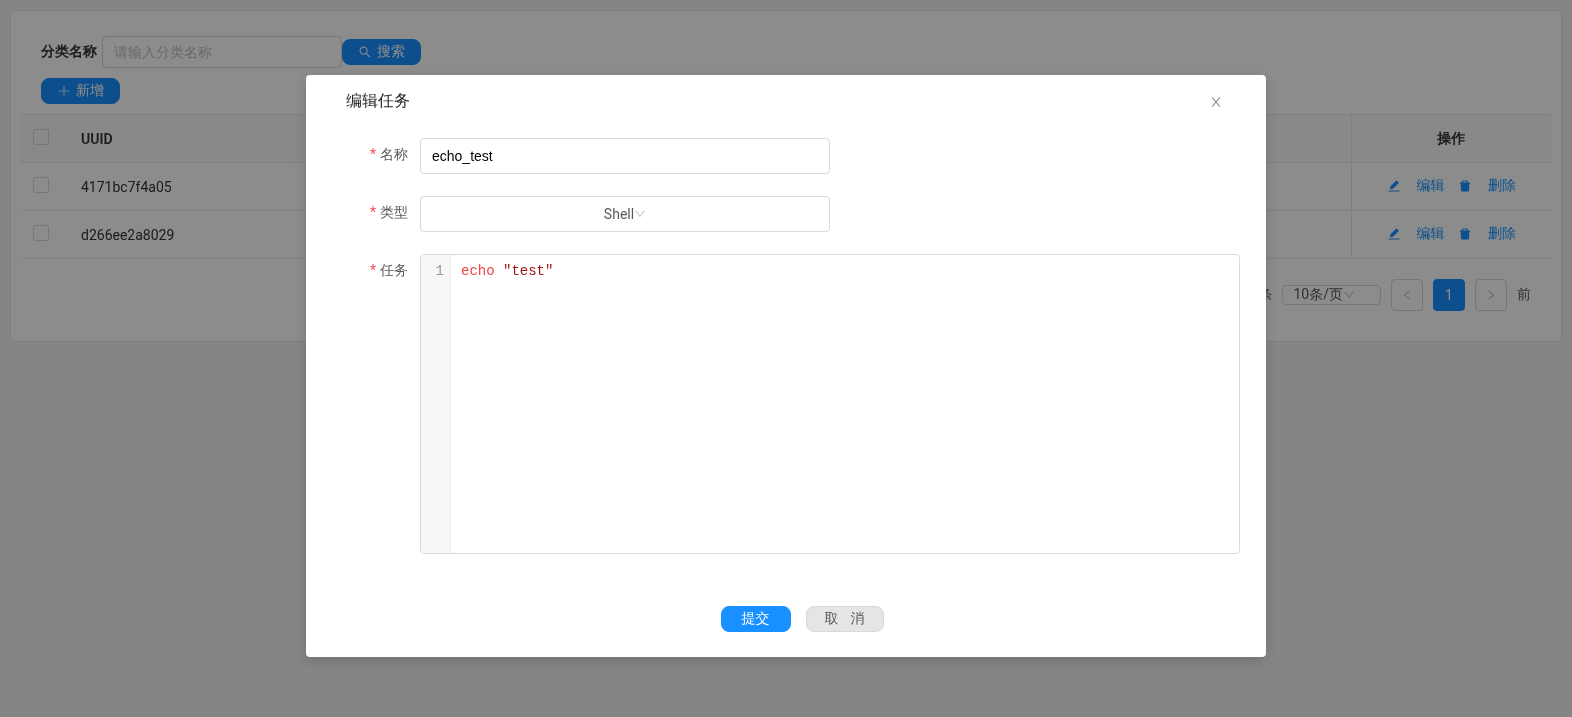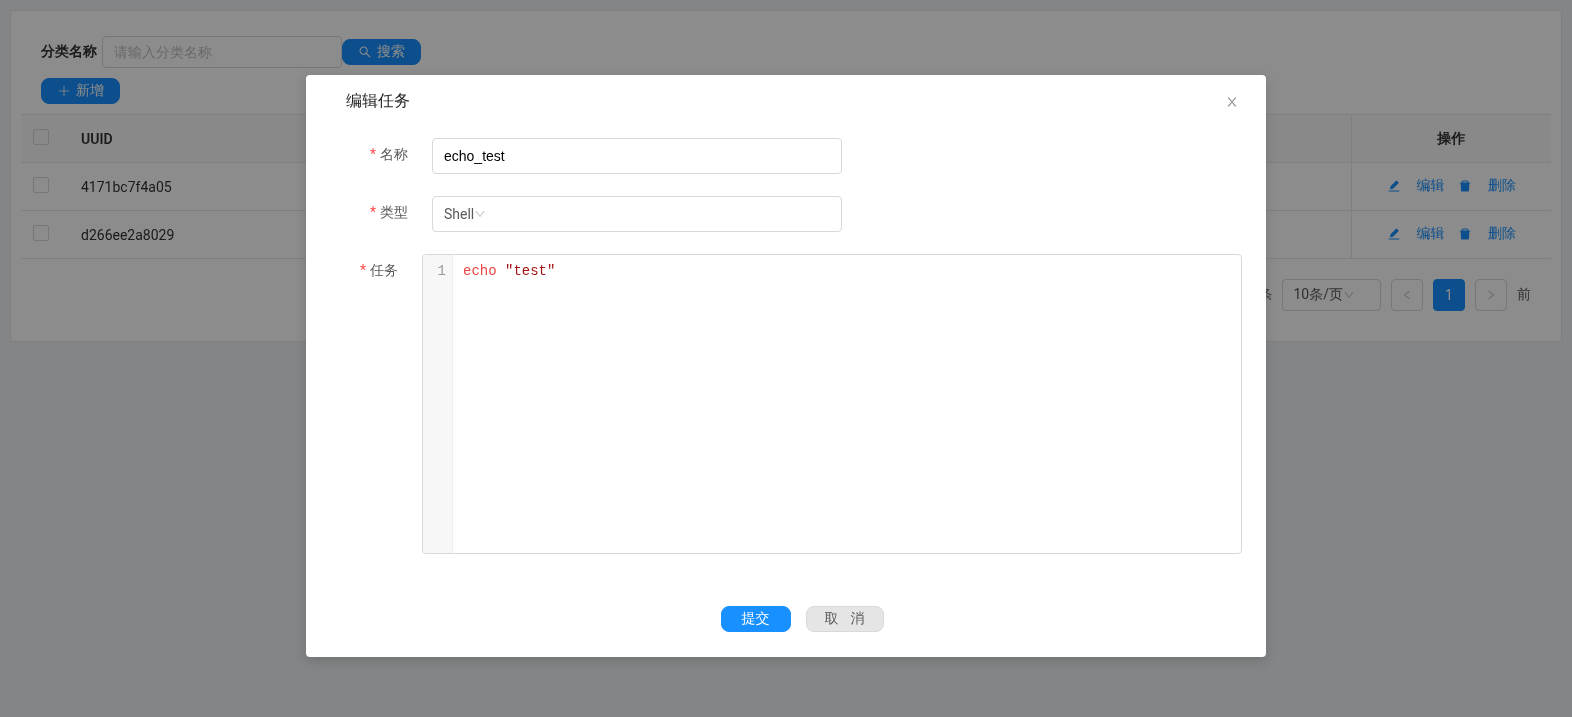--- a/index.html
+++ b/index.html
@@ -109,21 +109,21 @@
       display: flex;
       justify-content: flex-end;
       align-items: center;
       gap: 10px;
       padding: 20px;
       color: #595959;
     }
     .pg-select {
       border: 1px solid #d9d9d9;
       border-radius: 4px;
-      height: 32px;
+      height: 20px;
       padding: 0 25px 0 10px;
       display: inline-flex;
       align-items: center;
       position: relative;
       cursor: pointer;
       background: #fff;
       min-width: 90px;
     }
     .pg-btn {
       width: 32px; height: 32px;
@@ -155,40 +155,38 @@
       padding-top: 75px;
     }
     .modal {
       width: 960px;
       background: #fff;
       border-radius: 4px;
       box-shadow: 0 4px 12px rgba(0,0,0,0.15);
       position: relative;
     }
     .modal-header {
-      padding: 16px 24px;
+      padding: 16px 40px;
       display: flex;
       align-items: center;
       justify-content: space-between;
-      margin-left: 16px;
     }
     .modal-title { font-size: 16px; color: #262626; font-weight: 500; }
     .modal-close {
       width: 20px; height: 20px;
       display: flex; align-items: center; justify-content: center;
       color: #8c8c8c;
       cursor: pointer;
       font-size: 16px;
     }
     .modal-body { padding: 10px 24px 20px 24px; }
     .form-row {
       display: flex;
       align-items: flex-start;
       margin-bottom: 22px;
-      gap: 12px;
     }
     .form-label {
       width: 90px;
       text-align: right;
       padding-right: 12px;
       line-height: 32px;
       color: #595959;
     }
     .form-label .req { color: #ff4d4f; margin-right: 4px; }
     .form-control-wrap { flex: 1; }
@@ -202,21 +200,21 @@
       outline: none;
     }
     .form-select {
       width: 410px;
       height: 36px;
       border: 1px solid #d9d9d9;
       border-radius: 4px;
       padding: 16px 11px;
       display: flex;
       align-items: center;
-      justify-content: flex-start;
+      justify-content: center;
       color: #595959;
       cursor: pointer;
       background: #fff;
     }
     .chev-down {
       width: 12px; height: 12px;
       color: #bfbfbf;
     }
     .code-editor {
       width: 820px;

